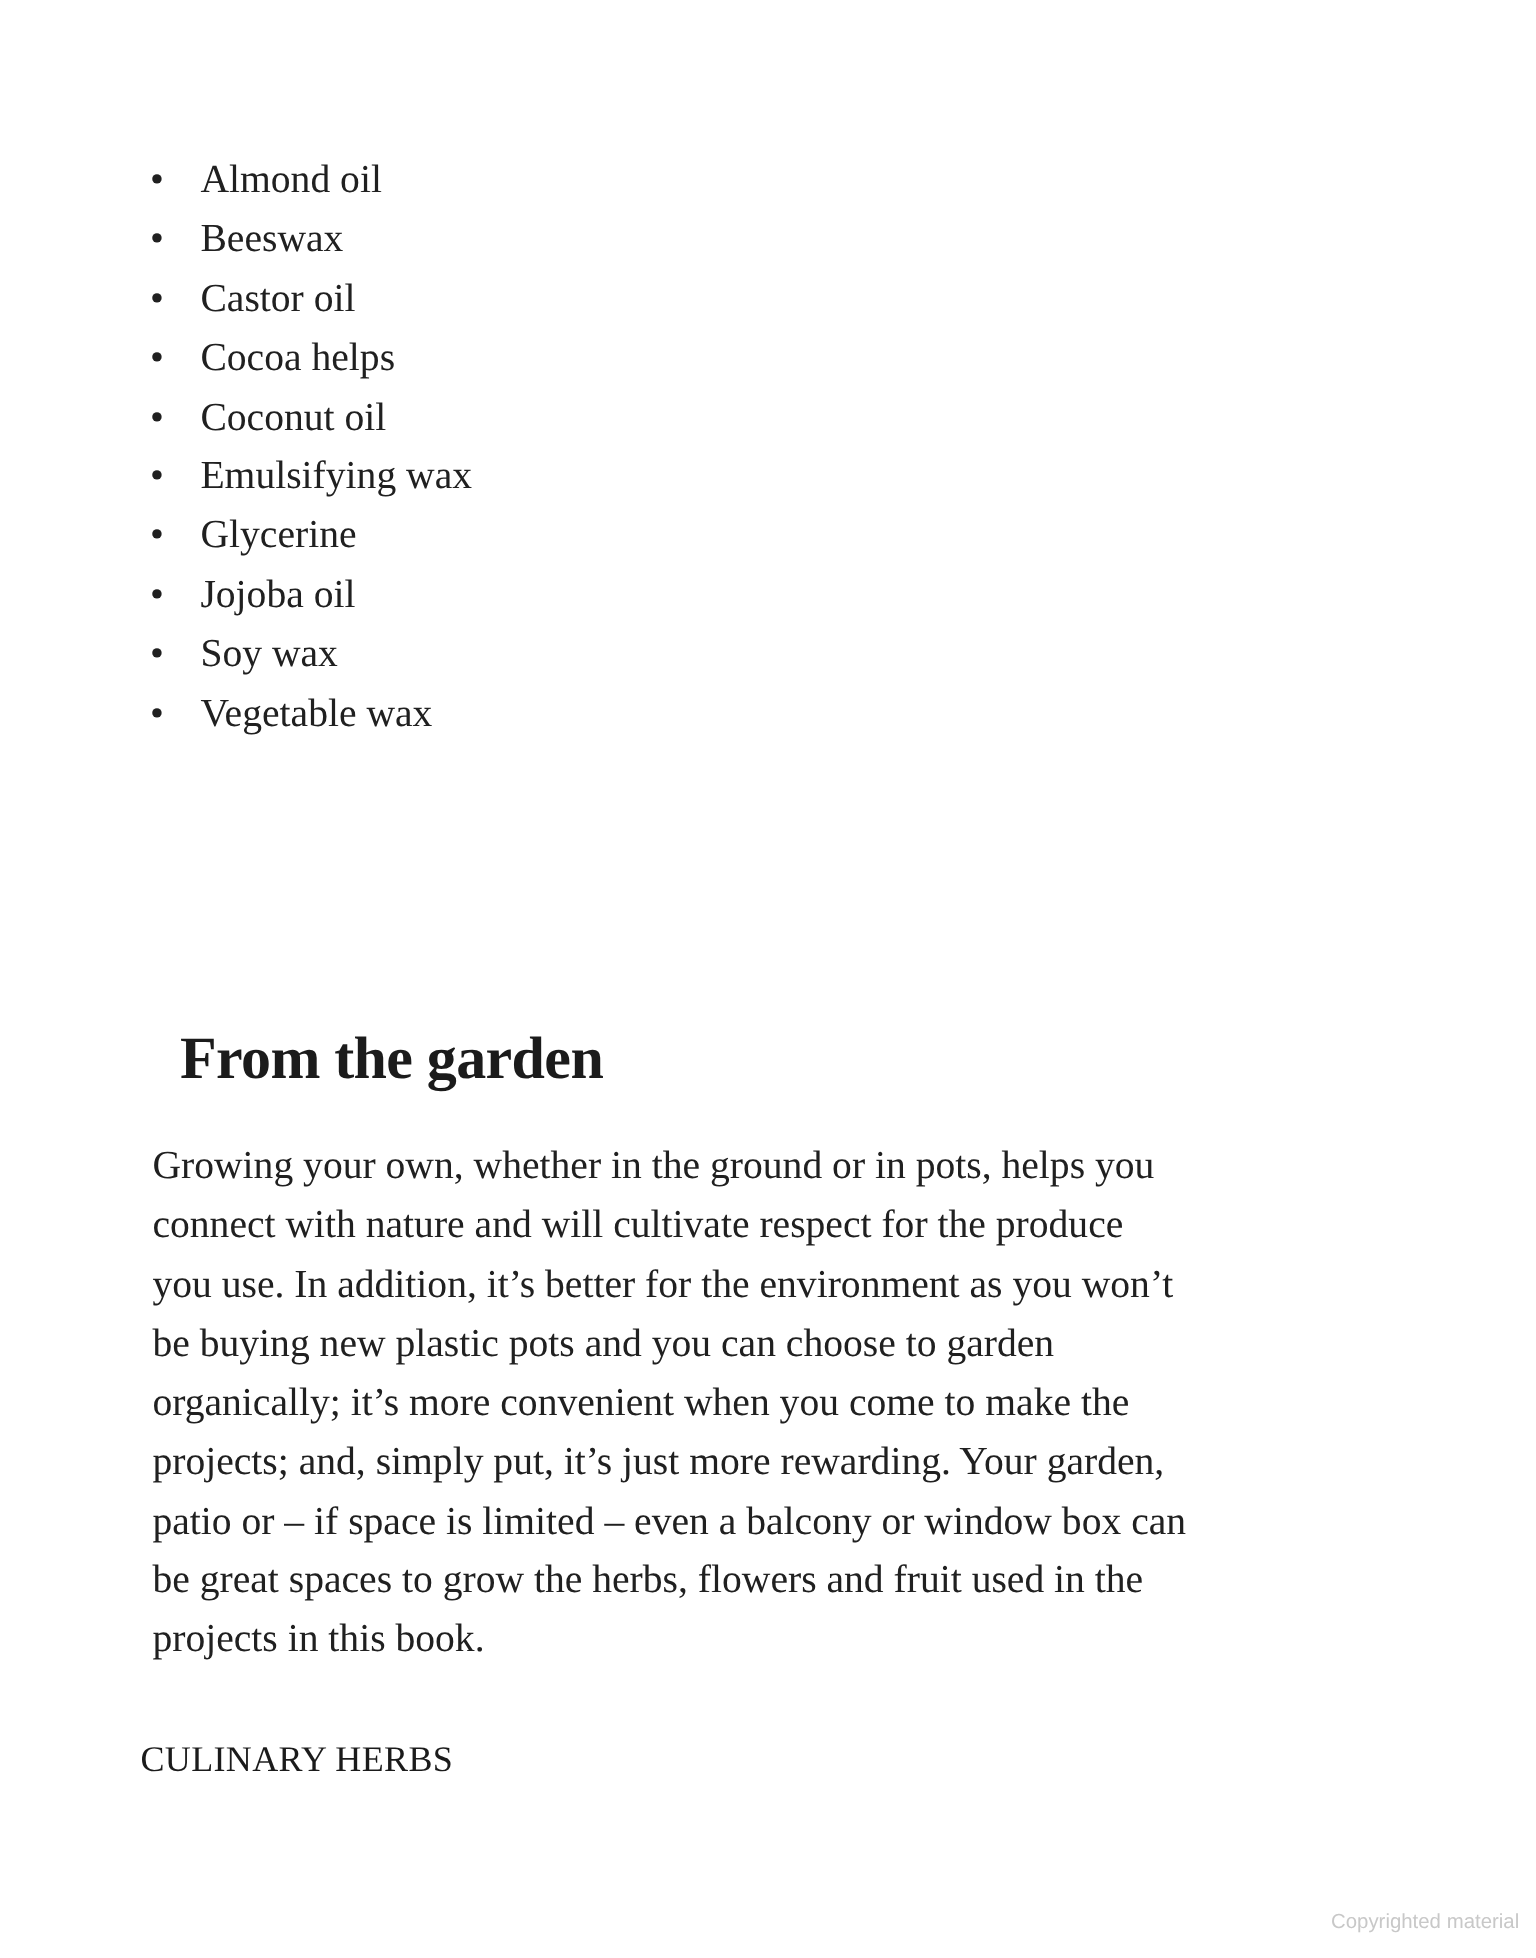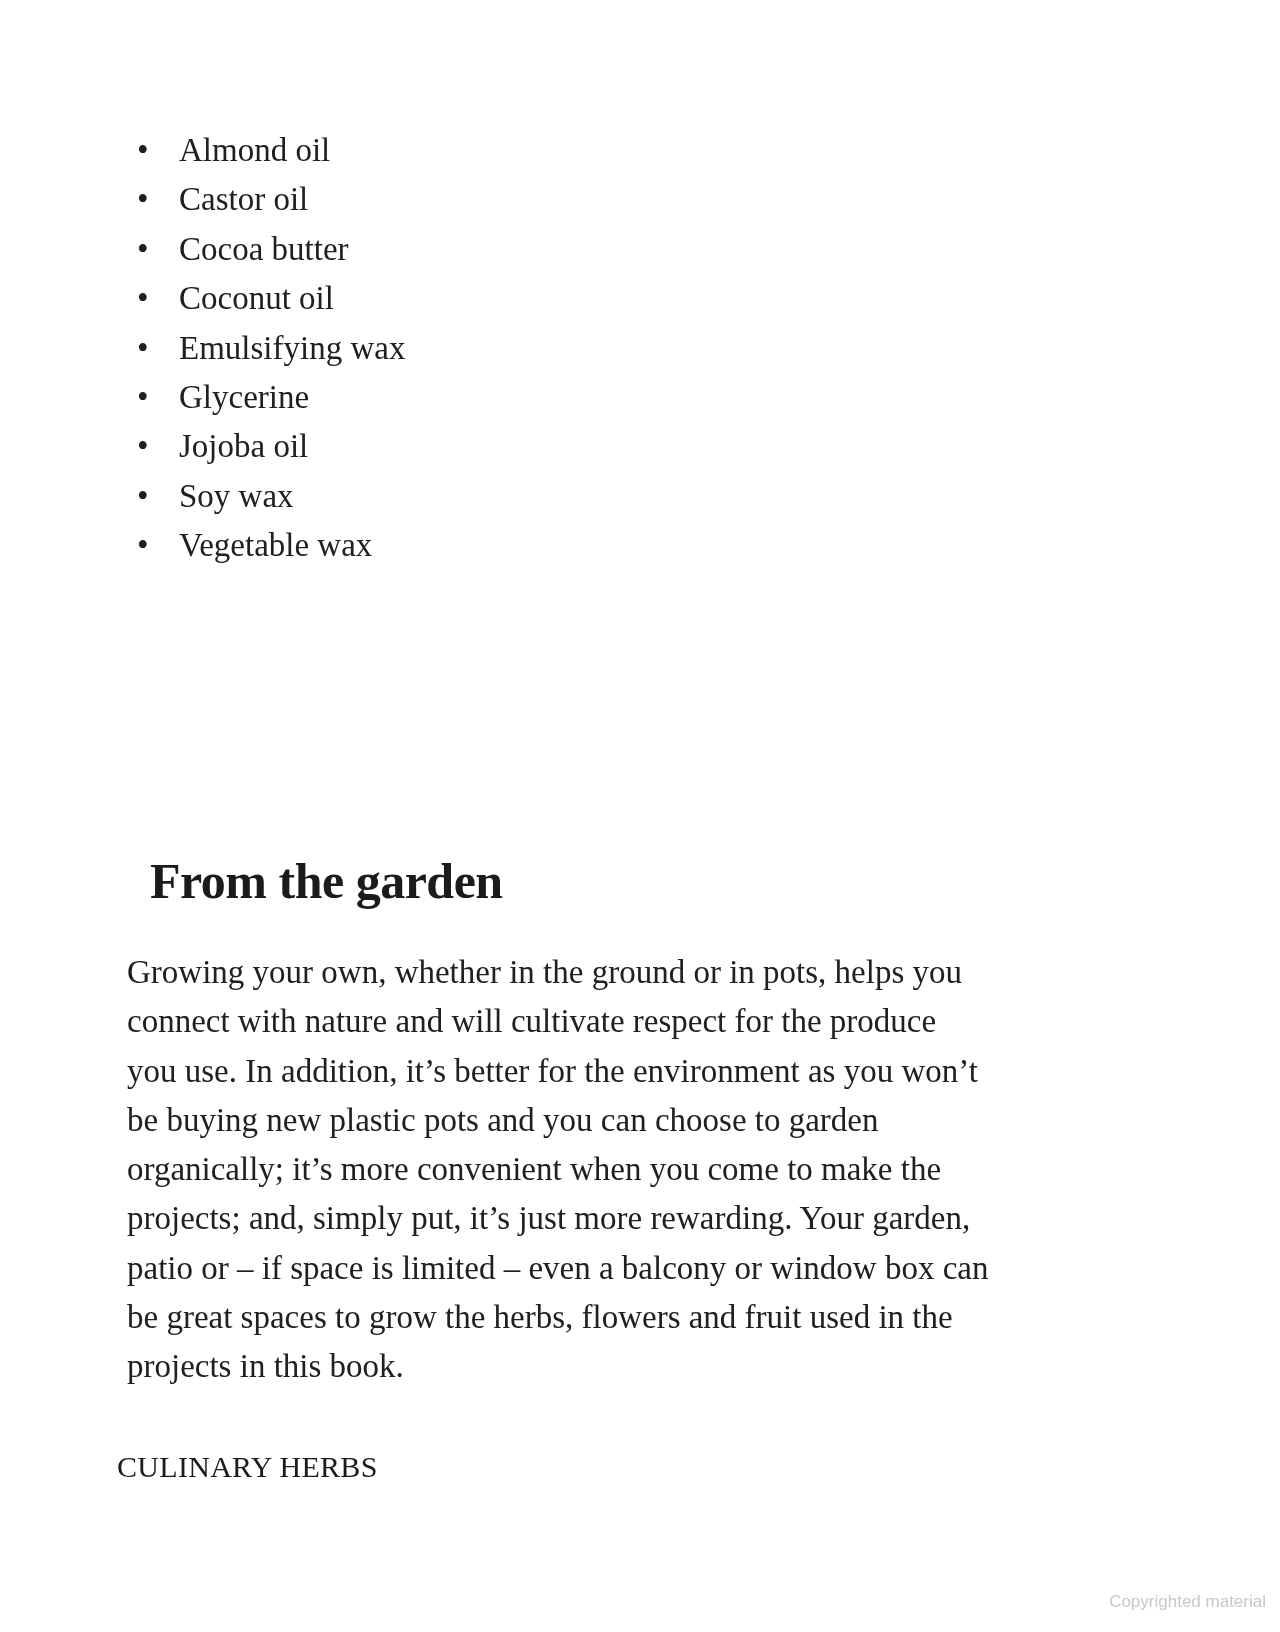--- a/index.html
+++ b/index.html
@@ -8,21 +8,21 @@
     position: relative;
     width: 1280px;
     height: 1632px;
     background: #ffffff;
     overflow: hidden;
     font-family: "Liberation Serif", serif;
     color: #202020;
   }
   .ingredients {
     position: absolute;
-    left: 129px;
+    left: 117px;
     top: 126px;
     list-style: none;
   }
   .ingredients li {
     position: relative;
     padding-left: 50px;
     font-size: 33px;
     line-height: 49.4px;
     color: #202020;
   }
@@ -75,22 +75,23 @@
   }
 </style>
 </head>
 <body>
 
 <div class="page">
 
   <ul class="ingredients">
 
   <li>Almond oil</li>
+      <li>Beeswax</li>
       <li>Castor oil</li>
-      <li>Cocoa butter</li>
+      <li>Cocoa helps</li>
       <li>Coconut oil</li>
       <li>Emulsifying wax</li>
       <li>Glycerine</li>
       <li>Jojoba oil</li>
       <li>Soy wax</li>
       <li>Vegetable wax</li>
     </ul>
 
   <h1 class="garden-heading">From the garden</h1>
 

